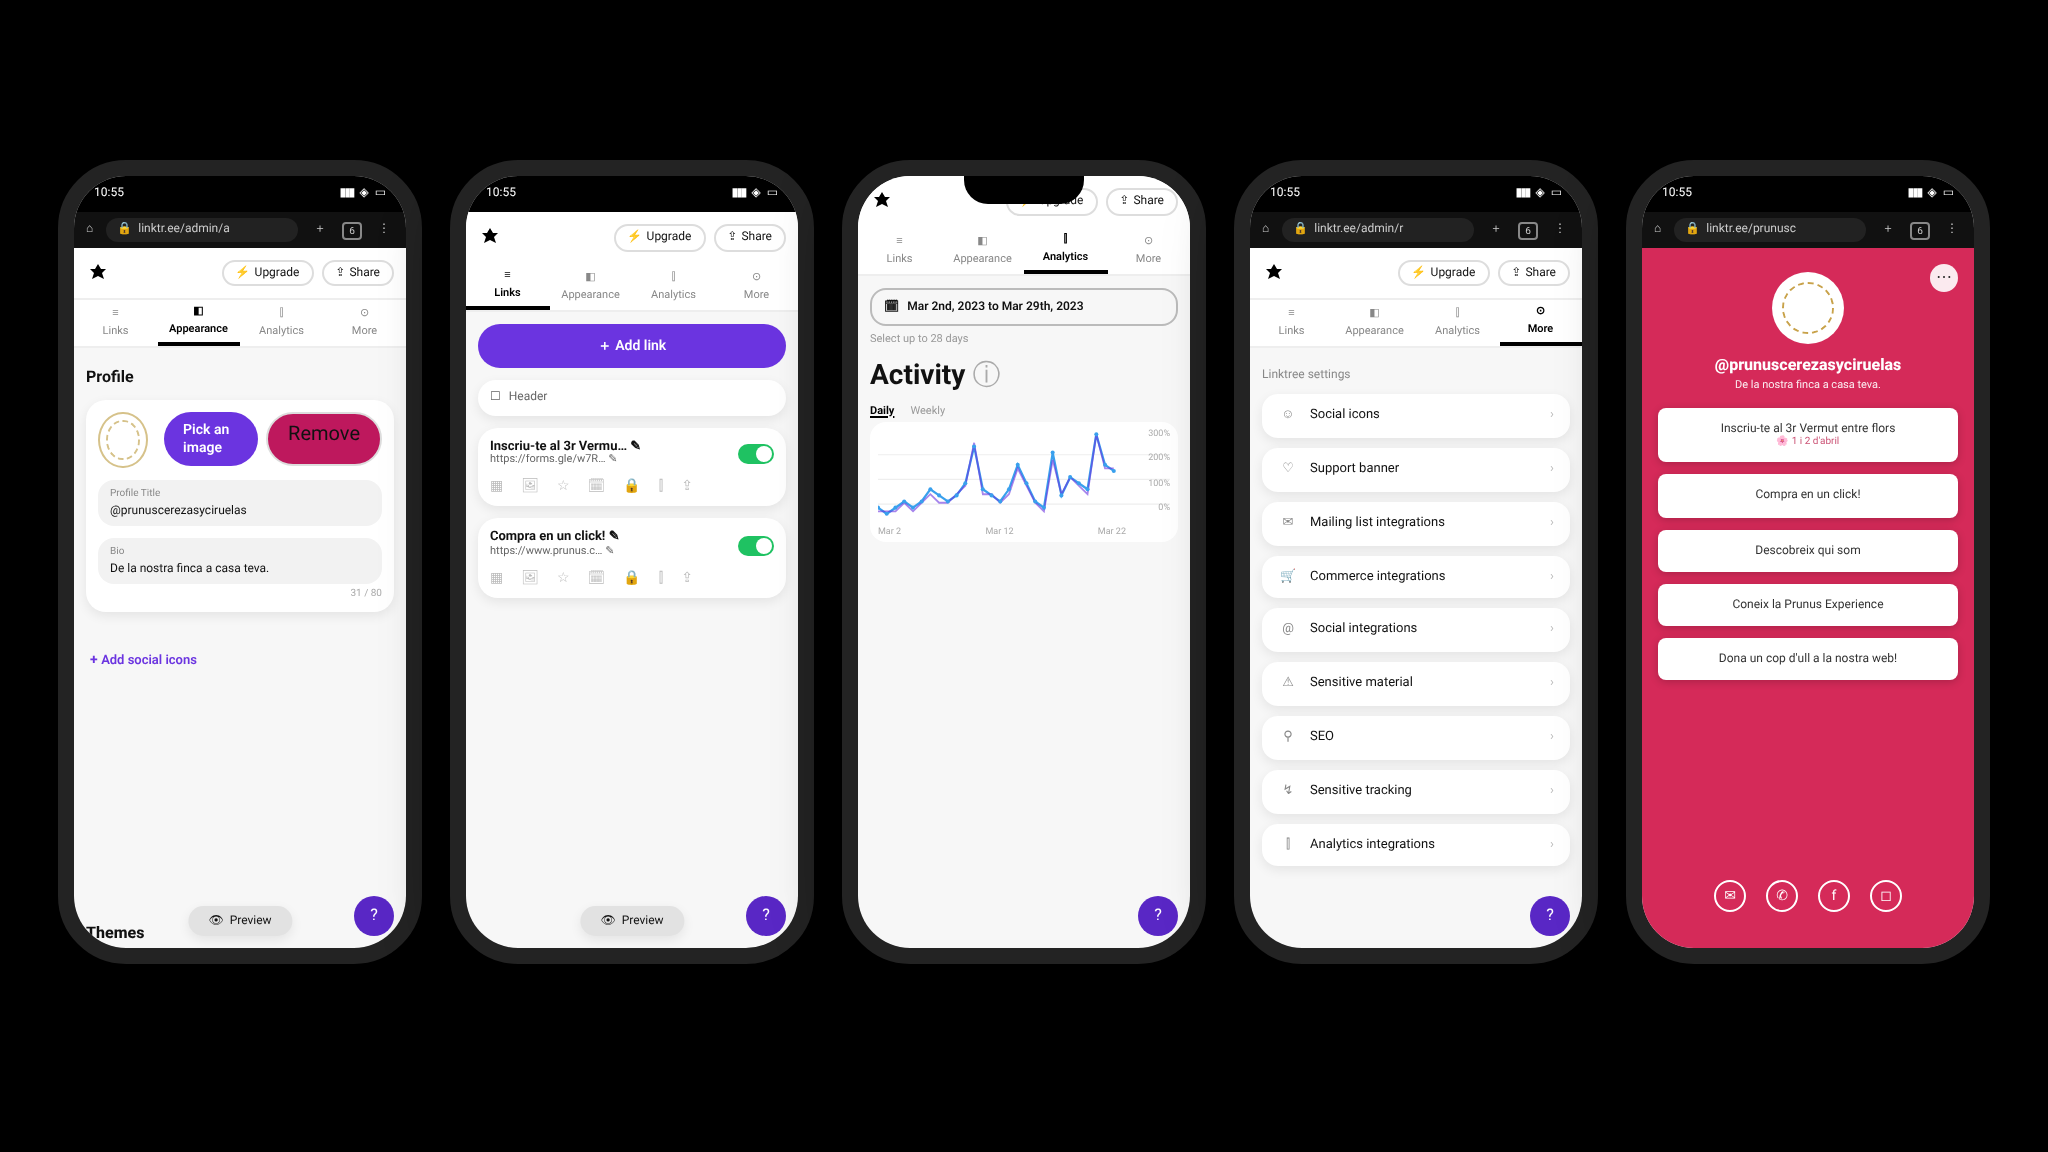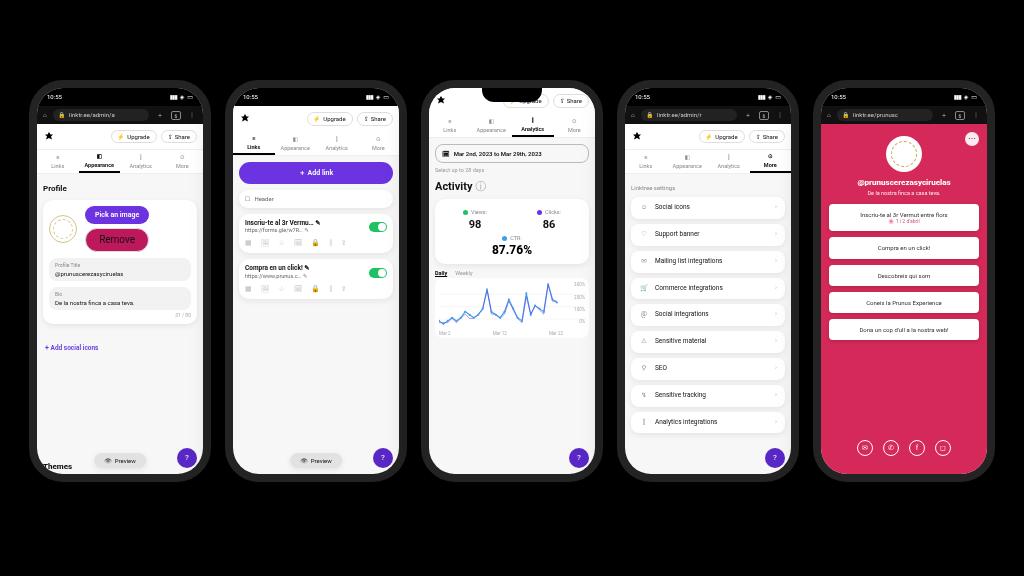--- a/index.html
+++ b/index.html
@@ -153,21 +153,21 @@
         <div class="tab">
             <span class="ico">⊙</span>
             <span>More</span>
           </div>
       </div>
       <div class="content">
         <div class="section-title">Profile</div>
         <div class="card">
           <div class="profile-head">
             <div class="avatar-circle"></div>
-            <div style="display:flex;flex-direction:column;gap:4px;">
+            <div style="display:flex;flex-direction:row;gap:4px;">
               <div class="btn-purple">Pick an image</div>
               <div class="btn-white" style="text-align:center">Remove</div>
             </div>
           </div>
           <div class="field">
             <label>Profile Title</label>
             <div class="val">@prunuscerezasyciruelas</div>
           </div>
           <div class="field">
             <label>Bio</label>
@@ -321,43 +321,21 @@
             <span class="ico">⊙</span>
             <span>More</span>
           </div>
       </div>
       <div class="content" style="height:calc(100% - 50px)">
         <div class="daterange">
             <span>🗓</span>
             <span>Mar 2nd, 2023 to Mar 29th, 2023</span>
           </div>
         <div class="subtle">Select up to 28 days</div>
-        <div class="section-title" style="font-size:11px"><span>Activity</span> <span style="color:#aaa;font-weight:400">ⓘ</span></div>
-        <div class="card">
-          <div class="stats">
-            <div class="stat">
-              <div class="lbl">
-                  <span class="dot" style="background:#1fc262"></span>
-                  <span>Views:</span>
-                </div>
-              <div class="num">98</div>
-            </div>
-            <div class="stat">
-              <div class="lbl">
-                  <span class="dot" style="background:#6b34e0"></span>
-                  <span>Clicks:</span>
-                </div>
-              <div class="num">86</div>
-            </div>
-          </div>
-          <div class="ctr">
-            <div><span class="dot" style="background:#39a0ed;display:inline-block;vertical-align:middle;margin-right:3px"></span><span>CTR:</span></div>
-            <div class="big">87.76%</div>
-          </div>
-        </div>
+        <div class="section-title" style="font-size:14px"><span>Activity</span> <span style="color:#aaa;font-weight:400">ⓘ</span></div>
         <div class="tabs-mini">
           <span class="act">Daily</span>
           <span>Weekly</span>
         </div>
         <div class="chart">
           <svg viewBox="0 0 130 44" preserveAspectRatio="none">
             <line x1="0" y1="11" x2="130" y2="11" stroke="#eee" stroke-width="0.5"></line>
             <line x1="0" y1="22" x2="130" y2="22" stroke="#eee" stroke-width="0.5"></line>
             <line x1="0" y1="33" x2="130" y2="33" stroke="#eee" stroke-width="0.5"></line>
             <polyline id="chart-line-views" fill="none" stroke="#39a0ed" stroke-width="1" points="0.0,34.6 3.9,37.3 7.8,34.6 11.7,31.8 15.6,34.6 19.4,31.8 23.3,26.4 27.2,29.1 31.1,31.8 35.0,29.1 38.9,23.7 42.8,7.3 46.7,26.4 50.6,29.1 54.4,31.8 58.3,26.4 62.2,15.5 66.1,23.7 70.0,31.8 73.9,34.6 77.8,10.1 81.7,29.1 85.6,21.0 89.4,23.7 93.3,26.4 97.2,1.9 101.1,15.5 105.0,18.2"></polyline>

